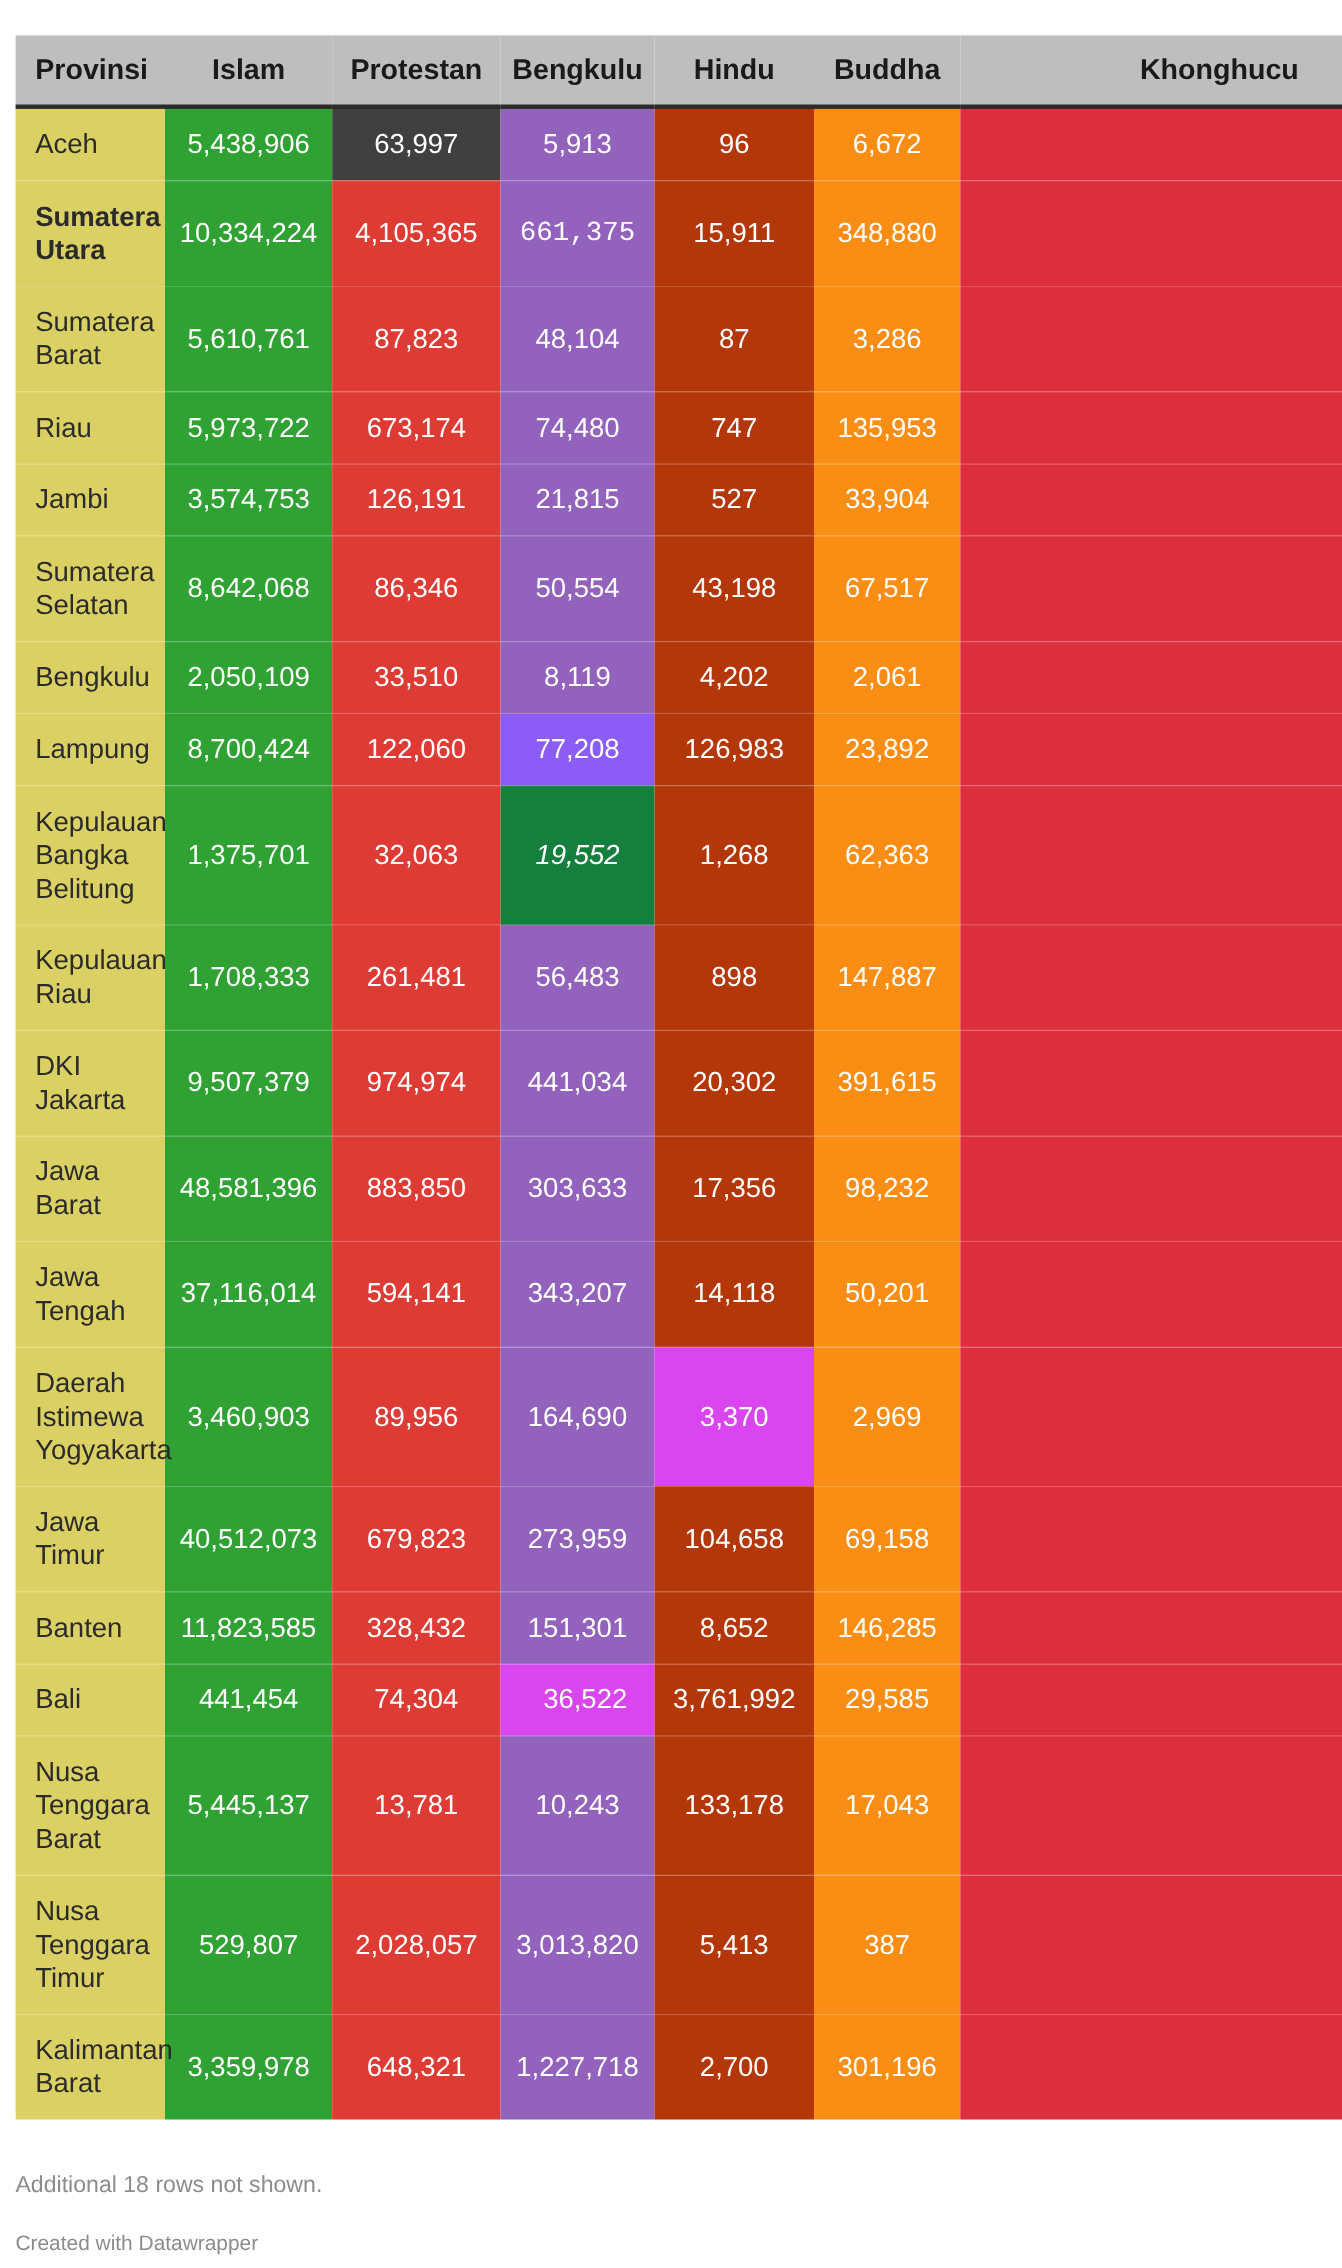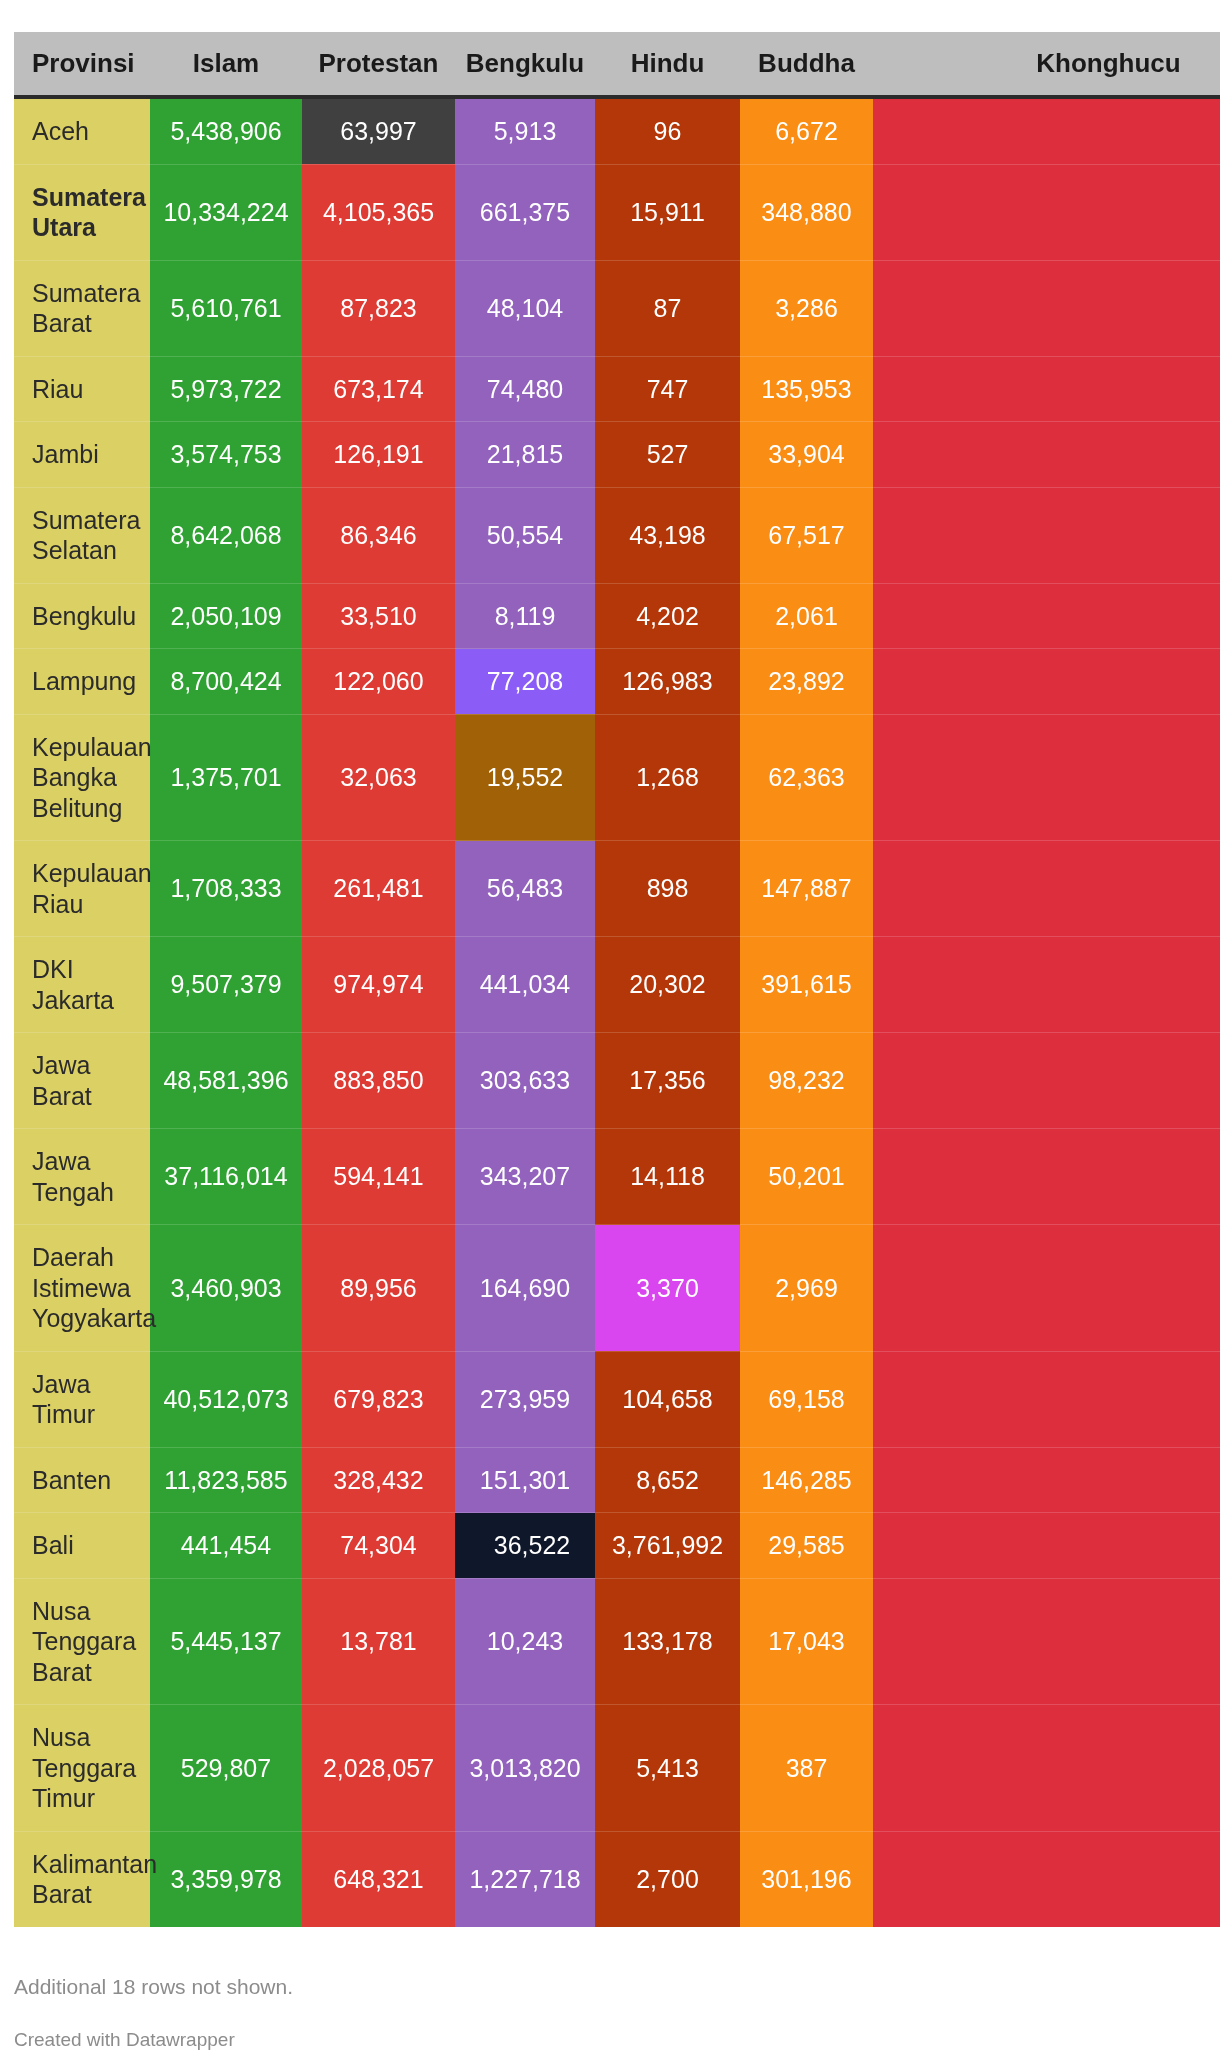--- a/index.html
+++ b/index.html
@@ -134,21 +134,21 @@
             <td style="background-color: #404040;">63,997</td>
             <td style="background-color: rgb(146, 98, 189);">5,913</td>
             <td style="background-color: rgb(179, 55, 8);">96</td>
             <td style="background-color: rgb(250, 141, 20);">6,672</td>
             <td style="background-color: rgb(221, 46, 62);"></td>
           </tr>
           <tr>
             <td class="col-prov" style="background-color: rgb(219, 208, 99); font-weight: bold;">Sumatera Utara</td>
             <td style="background-color: rgb(47, 162, 51);">10,334,224</td>
             <td style="background-color: rgb(221, 59, 52);">4,105,365</td>
-            <td style="background-color: rgb(146, 98, 189);">661,375</td>
+            <td style="background-color: rgb(146, 98, 189); font-family: Liberation Mono, monospace;">661,375</td>
             <td style="background-color: rgb(179, 55, 8);">15,911</td>
             <td style="background-color: rgb(250, 141, 20);">348,880</td>
             <td style="background-color: rgb(221, 46, 62);"></td>
           </tr>
           <tr>
             <td class="col-prov" style="background-color: rgb(219, 208, 99);">Sumatera Barat</td>
             <td style="background-color: rgb(47, 162, 51);">5,610,761</td>
             <td style="background-color: rgb(221, 59, 52);">87,823</td>
             <td style="background-color: rgb(146, 98, 189);">48,104</td>
             <td style="background-color: rgb(179, 55, 8);">87</td>
@@ -197,21 +197,21 @@
             <td style="background-color: rgb(221, 59, 52);">122,060</td>
             <td style="background-color: #8b5cf6;">77,208</td>
             <td style="background-color: rgb(179, 55, 8);">126,983</td>
             <td style="background-color: rgb(250, 141, 20);">23,892</td>
             <td style="background-color: rgb(221, 46, 62);"></td>
           </tr>
           <tr>
             <td class="col-prov" style="background-color: rgb(219, 208, 99);">Kepulauan Bangka Belitung</td>
             <td style="background-color: rgb(47, 162, 51);">1,375,701</td>
             <td style="background-color: rgb(221, 59, 52);">32,063</td>
-            <td style="background-color: #a16207;">19,552</td>
+            <td style="background-color: #15803d; font-style: italic;">19,552</td>
             <td style="background-color: rgb(179, 55, 8);">1,268</td>
             <td style="background-color: rgb(250, 141, 20);">62,363</td>
             <td style="background-color: rgb(221, 46, 62);"></td>
           </tr>
           <tr>
             <td class="col-prov" style="background-color: rgb(219, 208, 99);">Kepulauan Riau</td>
             <td style="background-color: rgb(47, 162, 51);">1,708,333</td>
             <td style="background-color: rgb(221, 59, 52);">261,481</td>
             <td style="background-color: rgb(146, 98, 189);">56,483</td>
             <td style="background-color: rgb(179, 55, 8);">898</td>
@@ -269,21 +269,21 @@
             <td style="background-color: rgb(221, 59, 52);">328,432</td>
             <td style="background-color: rgb(146, 98, 189);">151,301</td>
             <td style="background-color: rgb(179, 55, 8);">8,652</td>
             <td style="background-color: rgb(250, 141, 20);">146,285</td>
             <td style="background-color: rgb(221, 46, 62);"></td>
           </tr>
           <tr>
             <td class="col-prov" style="background-color: rgb(219, 208, 99);">Bali</td>
             <td style="background-color: rgb(47, 162, 51);">441,454</td>
             <td style="background-color: rgb(221, 59, 52);">74,304</td>
-            <td style="background-color: #0f172a; padding-left: 24px;">36,522</td>
+            <td style="background-color: #d946ef; padding-left: 24px;">36,522</td>
             <td style="background-color: rgb(179, 55, 8);">3,761,992</td>
             <td style="background-color: rgb(250, 141, 20);">29,585</td>
             <td style="background-color: rgb(221, 46, 62);"></td>
           </tr>
           <tr>
             <td class="col-prov" style="background-color: rgb(219, 208, 99);">Nusa Tenggara Barat</td>
             <td style="background-color: rgb(47, 162, 51);">5,445,137</td>
             <td style="background-color: rgb(221, 59, 52);">13,781</td>
             <td style="background-color: rgb(146, 98, 189);">10,243</td>
             <td style="background-color: rgb(179, 55, 8);">133,178</td>

